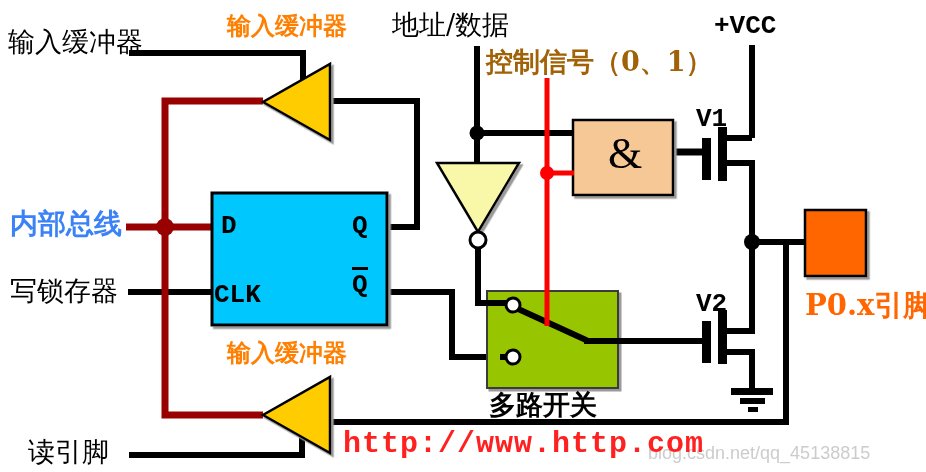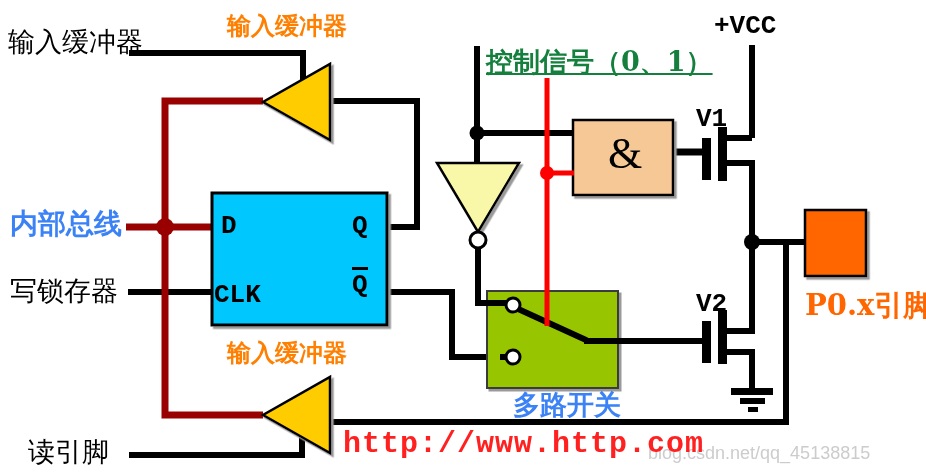--- a/index.html
+++ b/index.html
@@ -3,23 +3,23 @@
 <meta charset="utf-8">
 <style>
   html,body{margin:0;padding:0;background:#fff;}
   .stage{position:relative;width:926px;height:472px;background:#ffffff;overflow:hidden;
          font-family:"DejaVu Serif", serif;}
   .stage svg{position:absolute;left:0;top:0;}
   .lbl{position:absolute;white-space:nowrap;line-height:1.05;color:#000;
        font-family:"DejaVu Serif", serif;font-size:27px;}
   .lbl.mono{font-family:"Liberation Mono","DejaVu Sans Mono",monospace;font-weight:700;font-size:26px;}
   .lbl.orange{color:#FF7F00;font-weight:700;font-size:24px;}
-  .lbl.red{color:#15803d;font-weight:700;text-decoration:underline;}
+  .lbl.red{color:#a16207;font-weight:700;}
   .lbl.darkred{color:#3b82f6;font-weight:700;font-size:28px;}
-  .lbl.green{color:#3b82f6;font-weight:700;margin-left:24px;}
+  .lbl.green{color:#000000;font-weight:700;}
   .lbl.pin-orange{color:#FF6600;font-weight:700;font-size:29px;}
   .lbl.amp{font-family:"Liberation Serif","DejaVu Serif",serif;font-size:44px;font-weight:400;}
   .qbar-wrap{border-top:3px solid #000;padding-top:0px;}
   .wm-red{position:absolute;left:343px;top:427px;color:#ff2020;
           font-family:"Liberation Mono","DejaVu Sans Mono",monospace;
           font-weight:700;font-size:30px;letter-spacing:1px;white-space:nowrap;}
   .wm-gray{position:absolute;left:648px;top:443px;color:rgba(201,201,201,0.95);
            font-family:"Liberation Sans","DejaVu Sans",sans-serif;
            font-size:18px;white-space:nowrap;}
 </style>
@@ -94,20 +94,21 @@
 
     <g stroke="#FF0000" stroke-width="5" fill="none">
       <line x1="547" y1="78" x2="547" y2="326"></line>
       <line x1="547" y1="173" x2="574" y2="173"></line>
     </g>
     <circle cx="547" cy="173" r="7" fill="#FF0000"></circle>
   </svg>
 
   <div class="lbl" style="left:8px;top:28px">输入缓冲器</div>
   <div class="lbl orange" style="left:227px;top:13px">输入缓冲器</div>
+  <div class="lbl" style="left:392px;top:11px">地址/数据</div>
   <div class="lbl red" style="left:486px;top:48px">控制信号（0、1）</div>
   <div class="lbl mono" style="left:714px;top:13px">+VCC</div>
   <div class="lbl mono" style="left:696px;top:106px">V1</div>
   <div class="lbl mono" style="left:696px;top:291px">V2</div>
   <div class="lbl mono" style="left:221px;top:213px">D</div>
   <div class="lbl mono" style="left:352px;top:213px">Q</div>
   <div class="lbl mono" style="left:214px;top:282px">CLK</div>
   <div class="lbl mono" style="left:352px;top:272px"><span class="qbar-wrap">Q</span></div>
   <div class="lbl amp" style="left:608px;top:131px">&amp;</div>
   <div class="lbl darkred" style="left:10px;top:209px">内部总线</div>

